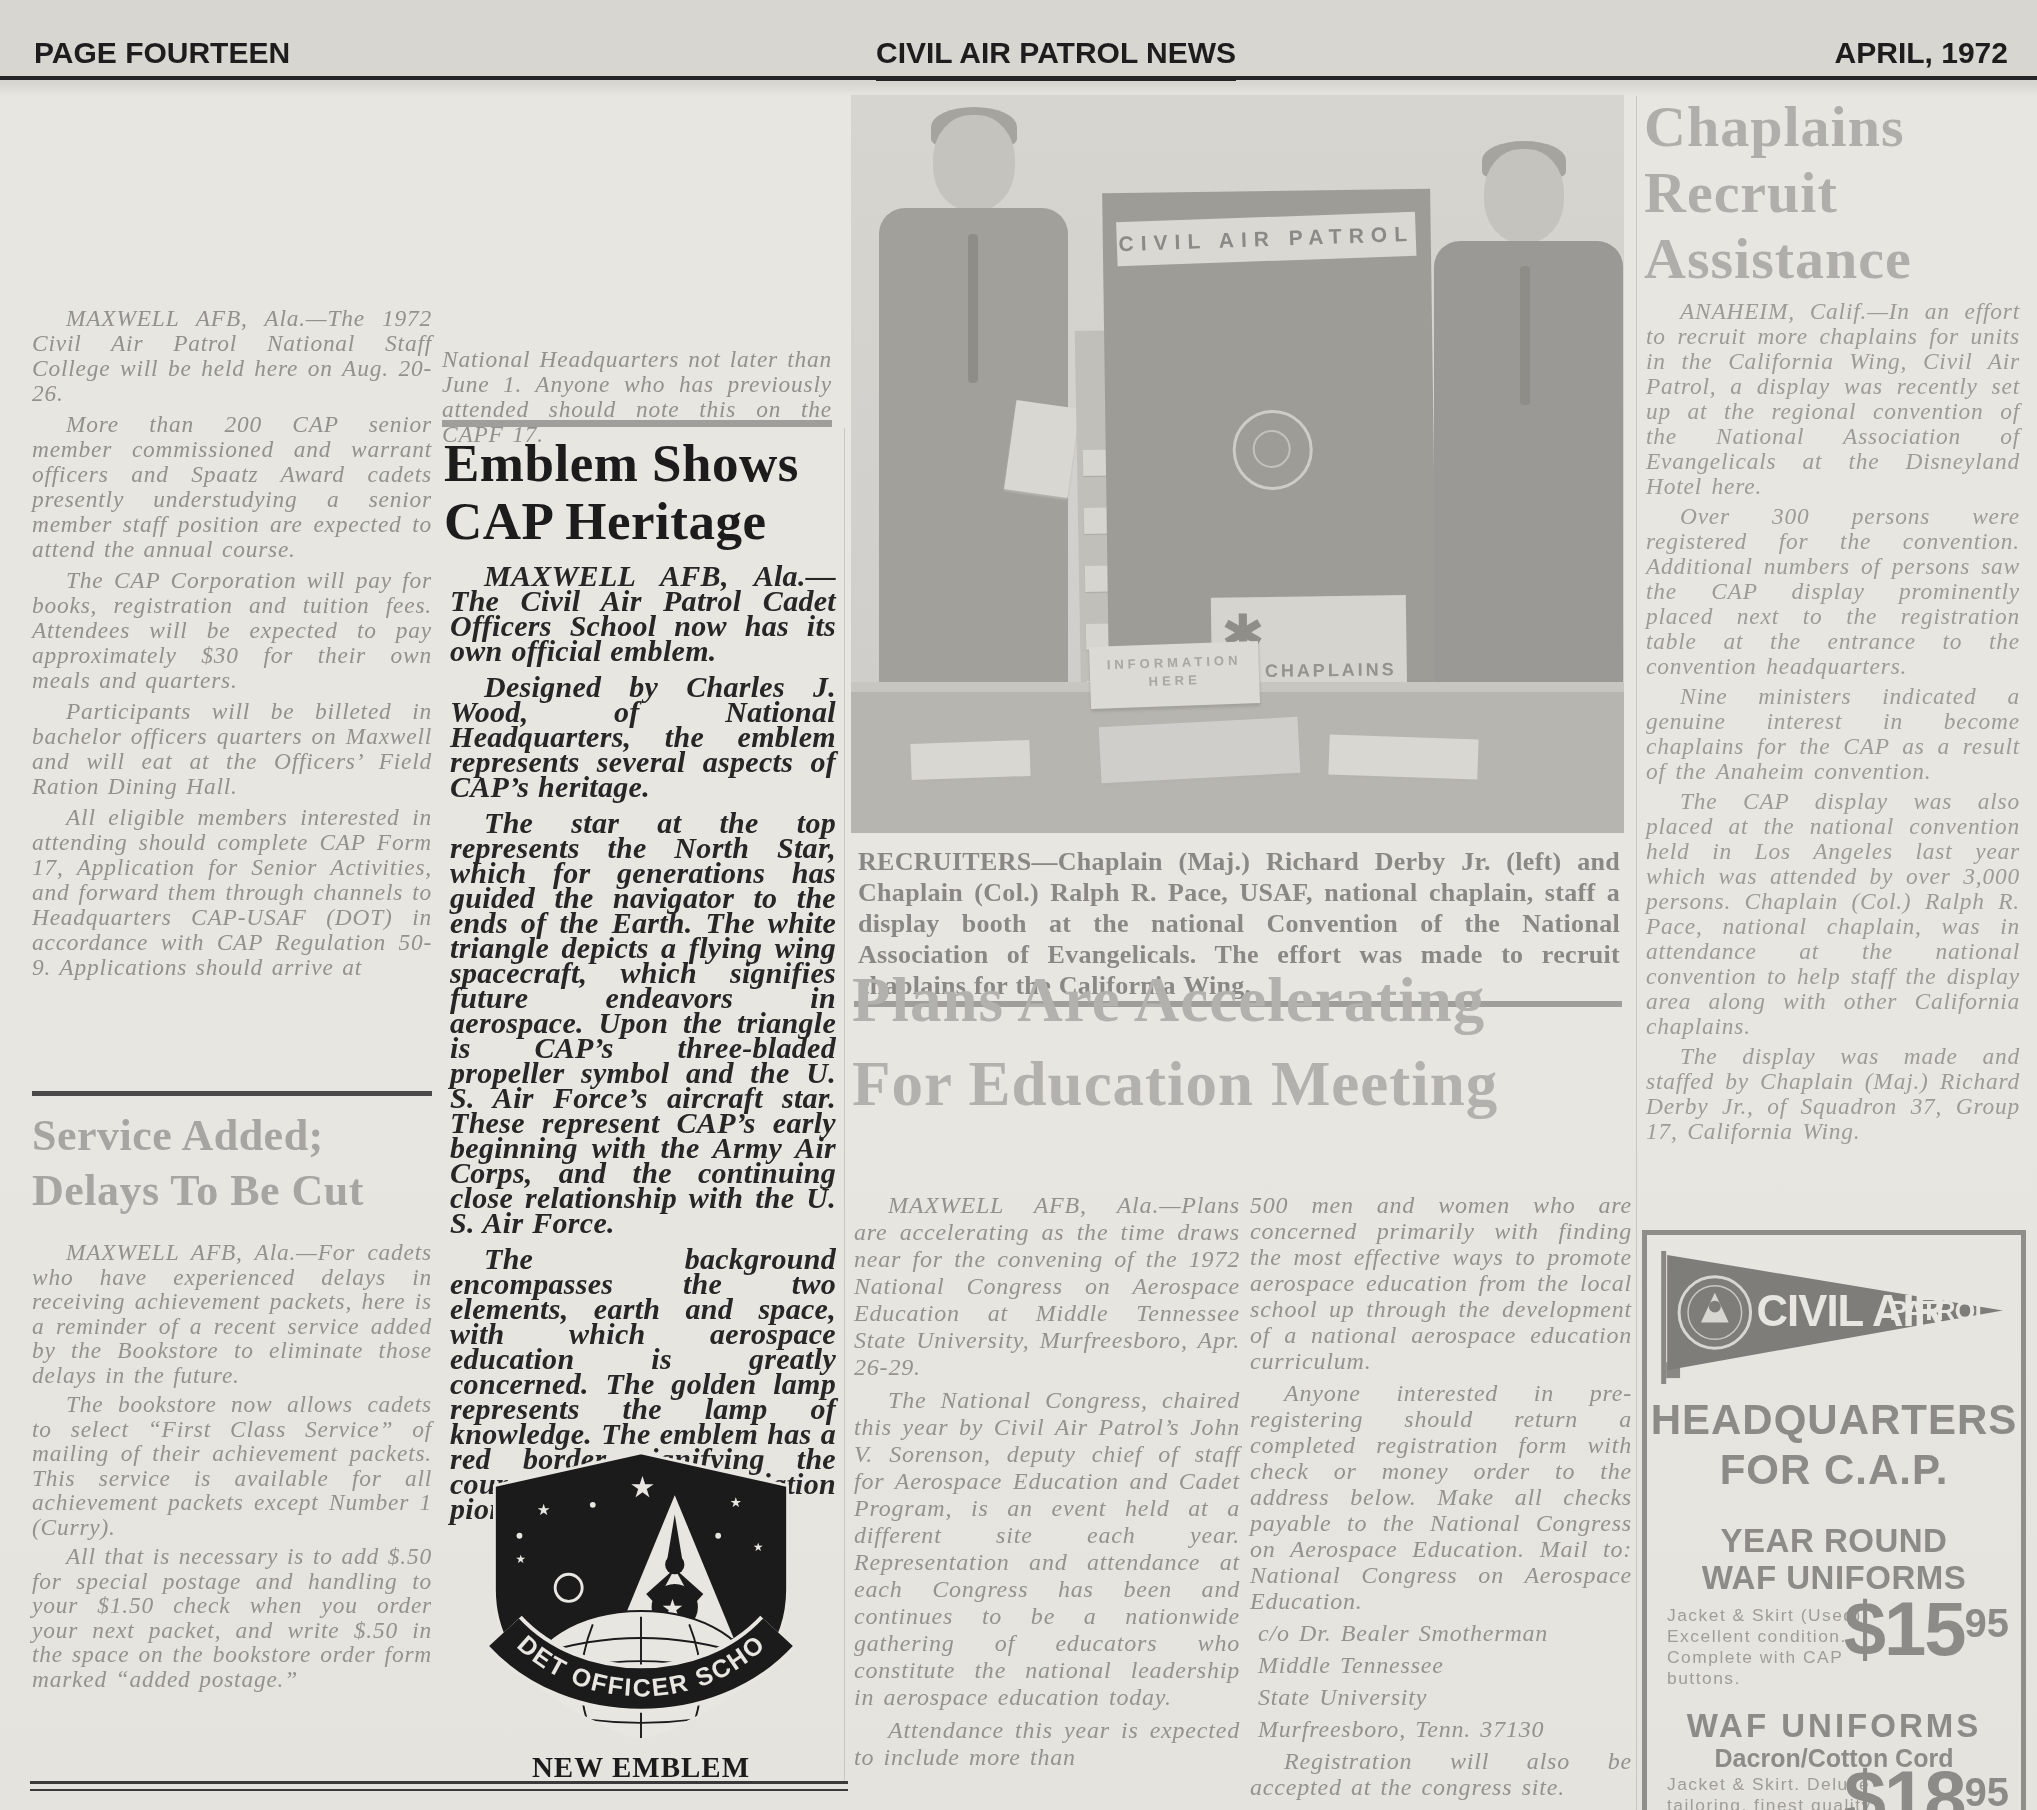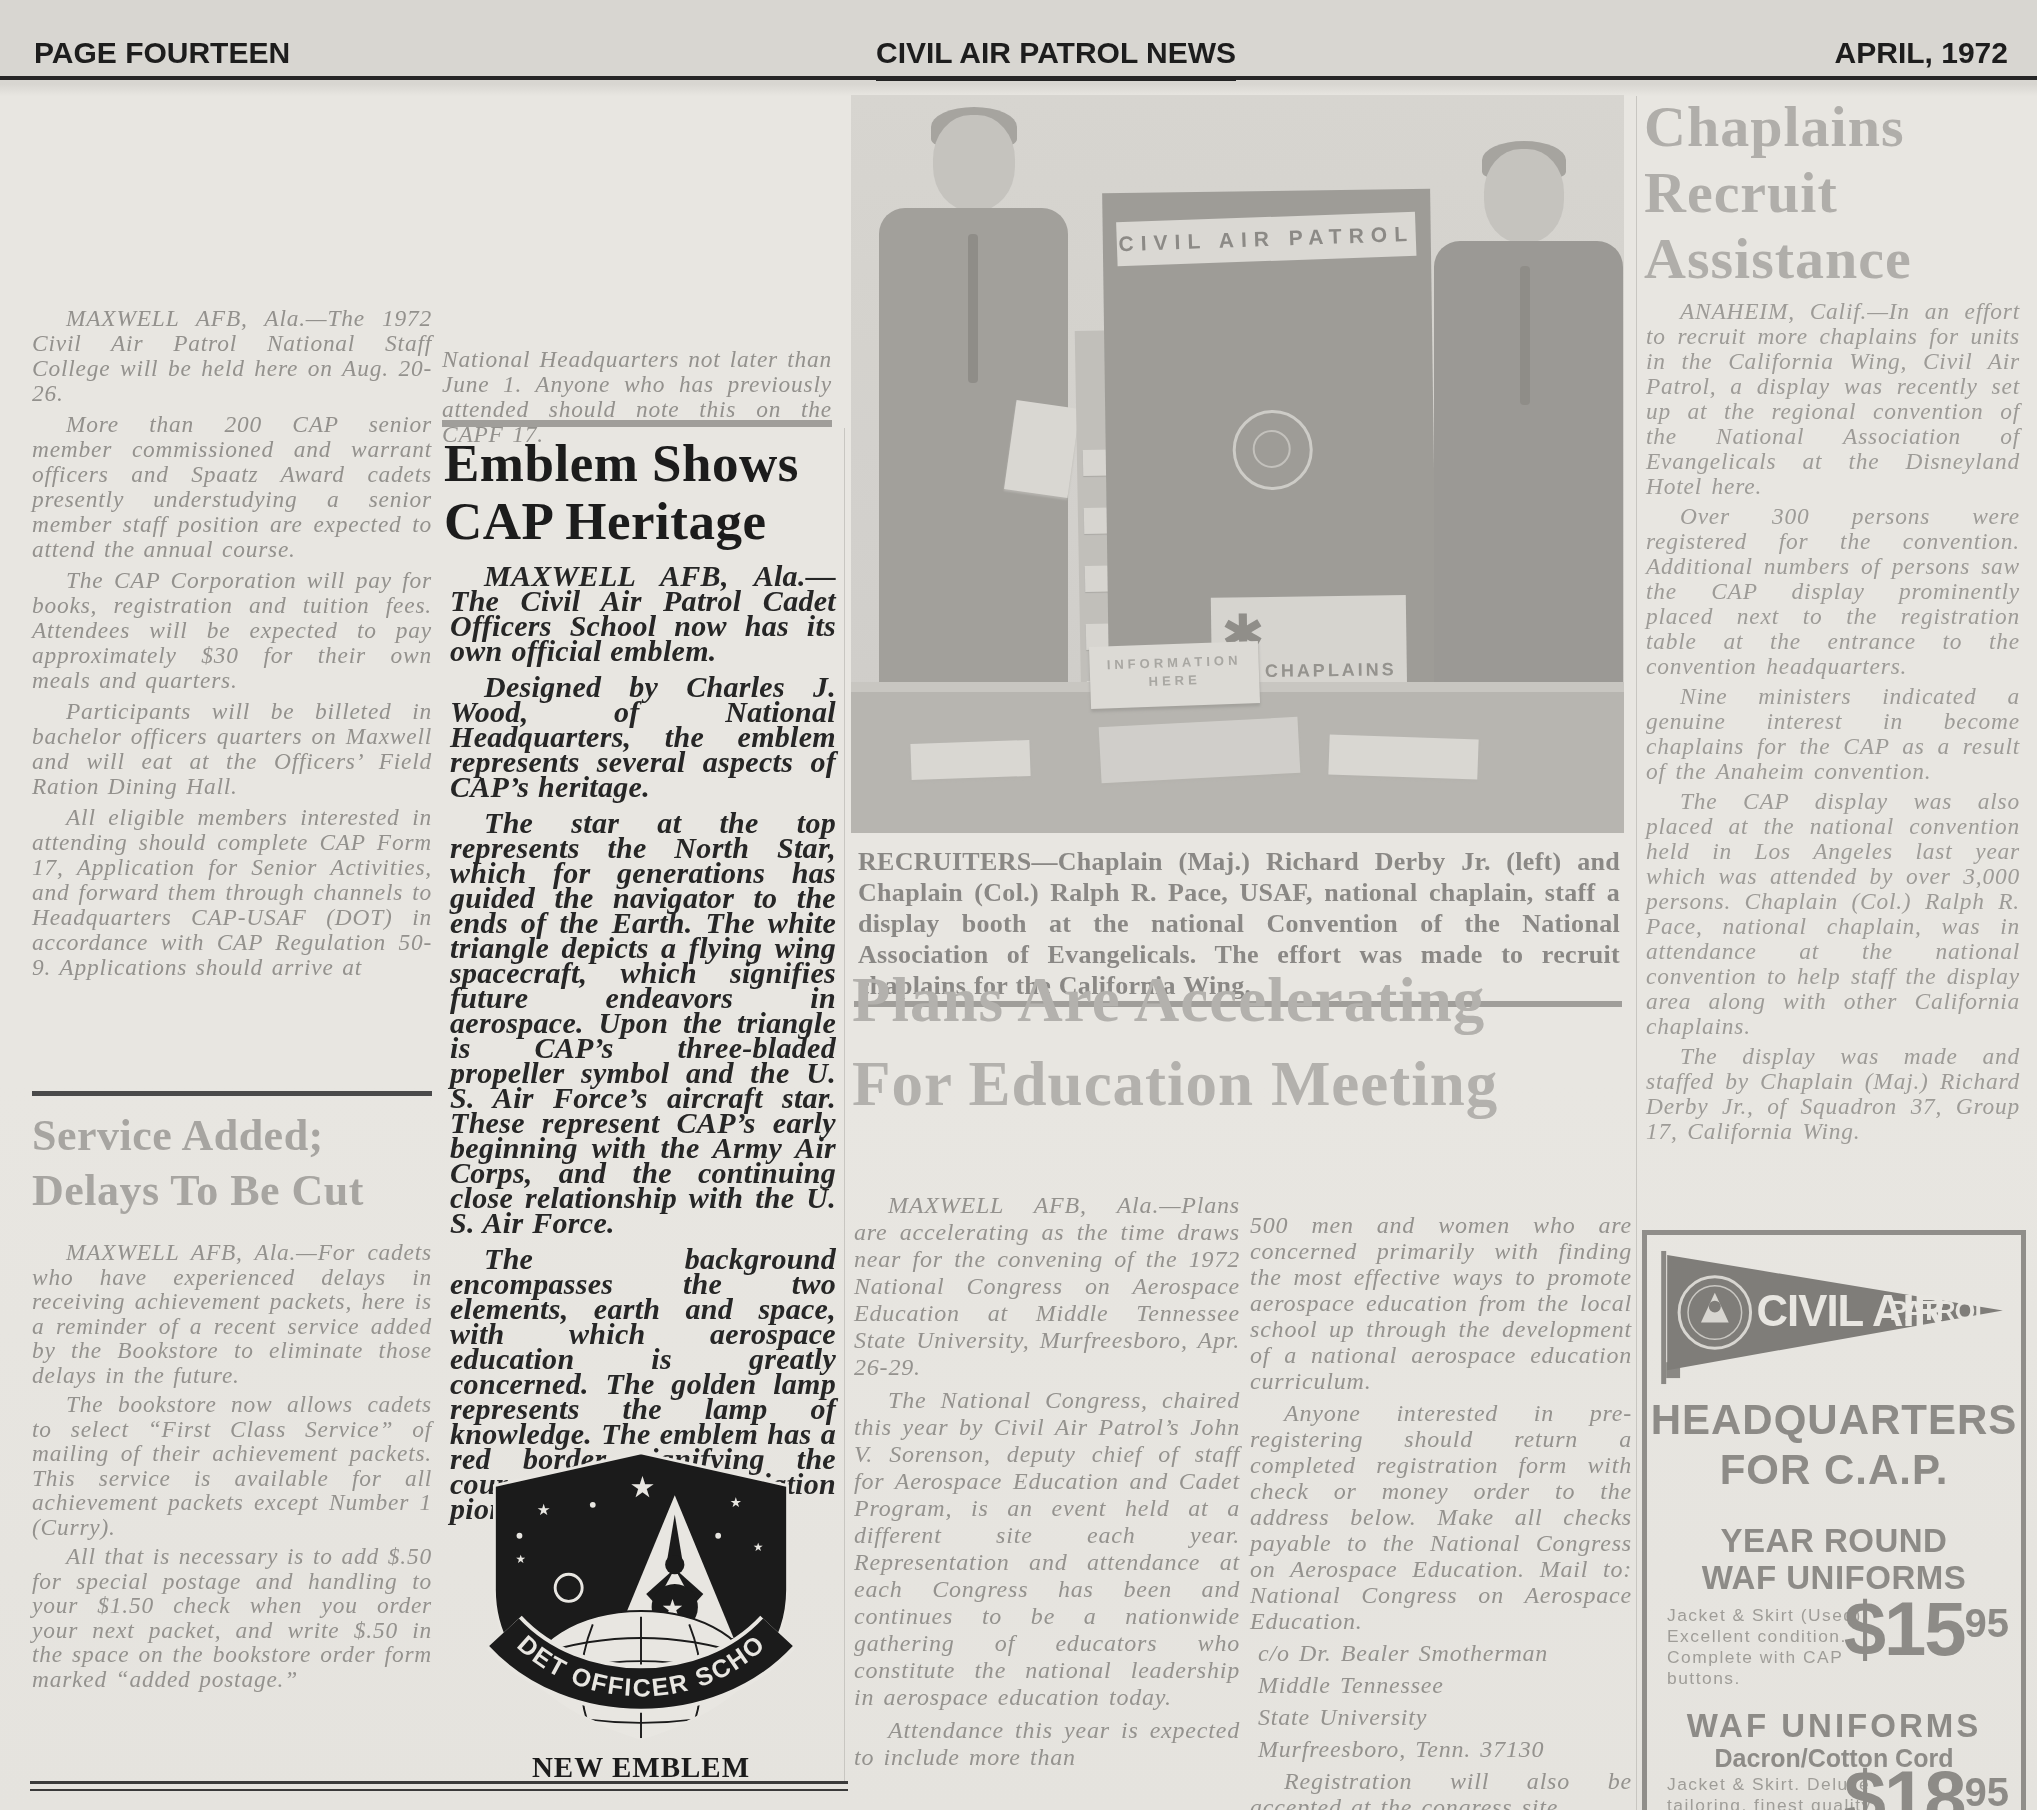--- a/index.html
+++ b/index.html
@@ -229,21 +229,21 @@
   <div class="abs hl-big hl-plans">
     <div>Plans Are Accelerating</div>
     <div>For Education Meeting</div>
   </div>
   <div class="abs col plans-col1">
     <p>MAXWELL AFB, Ala.—Plans are accelerating as the time draws near for the convening of the 1972 National Congress on Aerospace Education at Middle Tennessee State University, Murfreesboro, Apr. 26-29.</p>
     <p>The National Congress, chaired this year by Civil Air Patrol’s John V. Sorenson, deputy chief of staff for Aerospace Education and Cadet Program, is an event held at a different site each year. Representation and attendance at each Congress has been and continues to be a nationwide gathering of educators who constitute the national leadership in aerospace education today.</p>
     <p>Attendance this year is expected to include more than</p>
   </div>
   <div class="abs col plans-col2">
-    <p style="text-indent:0;margin-top:20px;">500 men and women who are concerned primarily with finding the most effective ways to promote aerospace education from the local school up through the development of a national aerospace education curriculum.</p>
+    <p style="text-indent:0;">500 men and women who are concerned primarily with finding the most effective ways to promote aerospace education from the local school up through the development of a national aerospace education curriculum.</p>
     <p>Anyone interested in pre-registering should return a completed registration form with check or money order to the address below. Make all checks payable to the National Congress on Aerospace Education. Mail to: National Congress on Aerospace Education.</p>
     <p class="addr">c/o Dr. Bealer Smotherman</p>
     <p class="addr">Middle Tennessee</p>
     <p class="addr">State University</p>
     <p class="addr">Murfreesboro, Tenn. 37130</p>
     <p>Registration will also be accepted at the congress site.</p>
   </div>
 
   <div class="abs hl-big hl-chap">
     <div>Chaplains</div>

